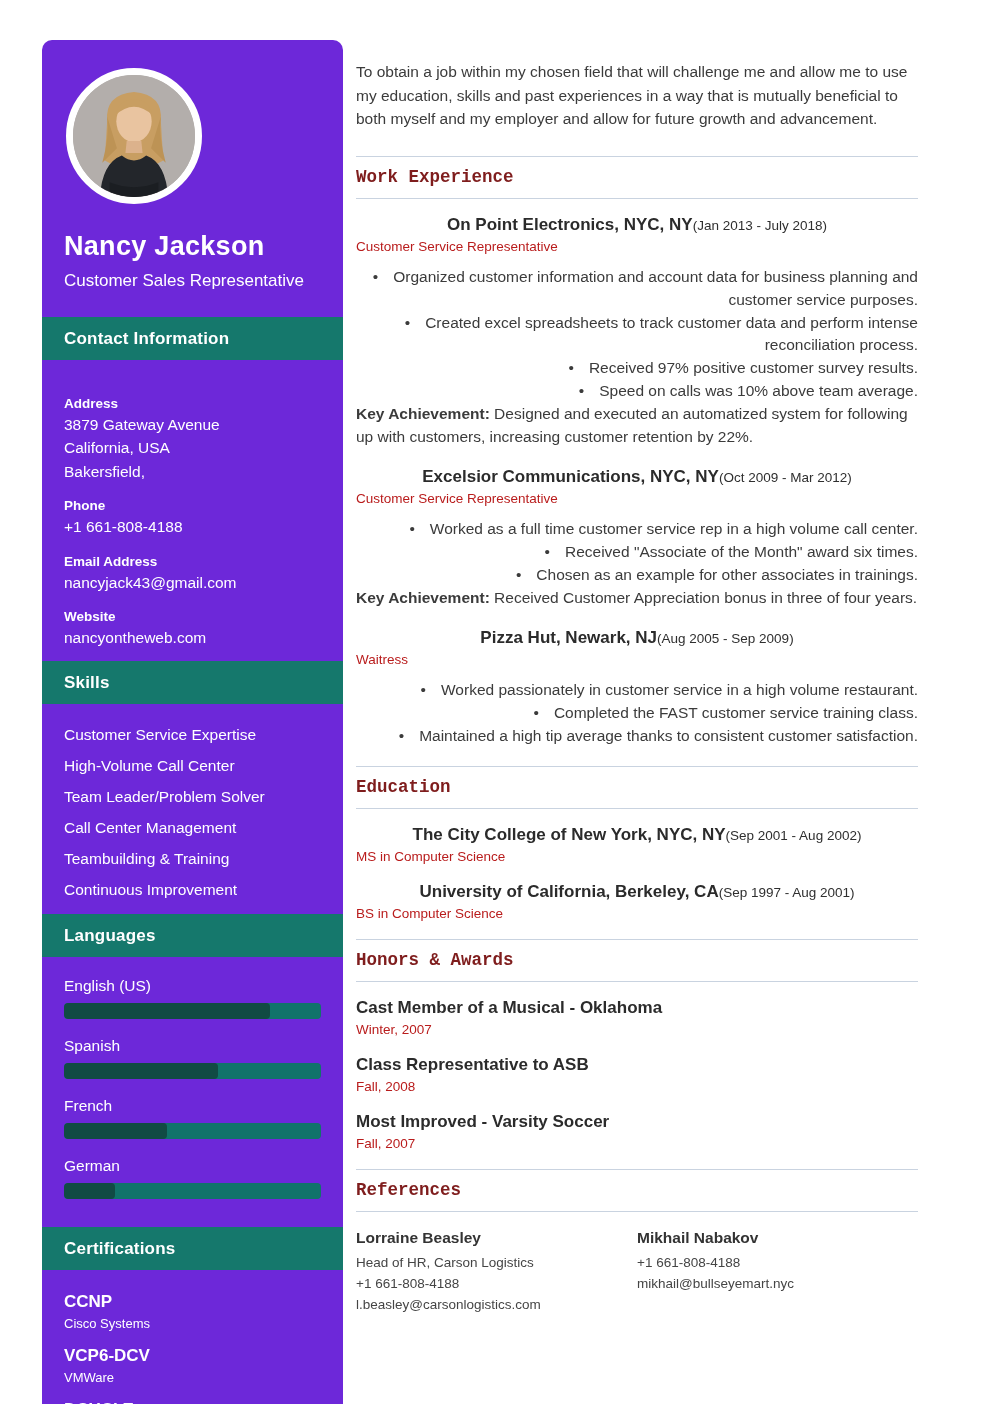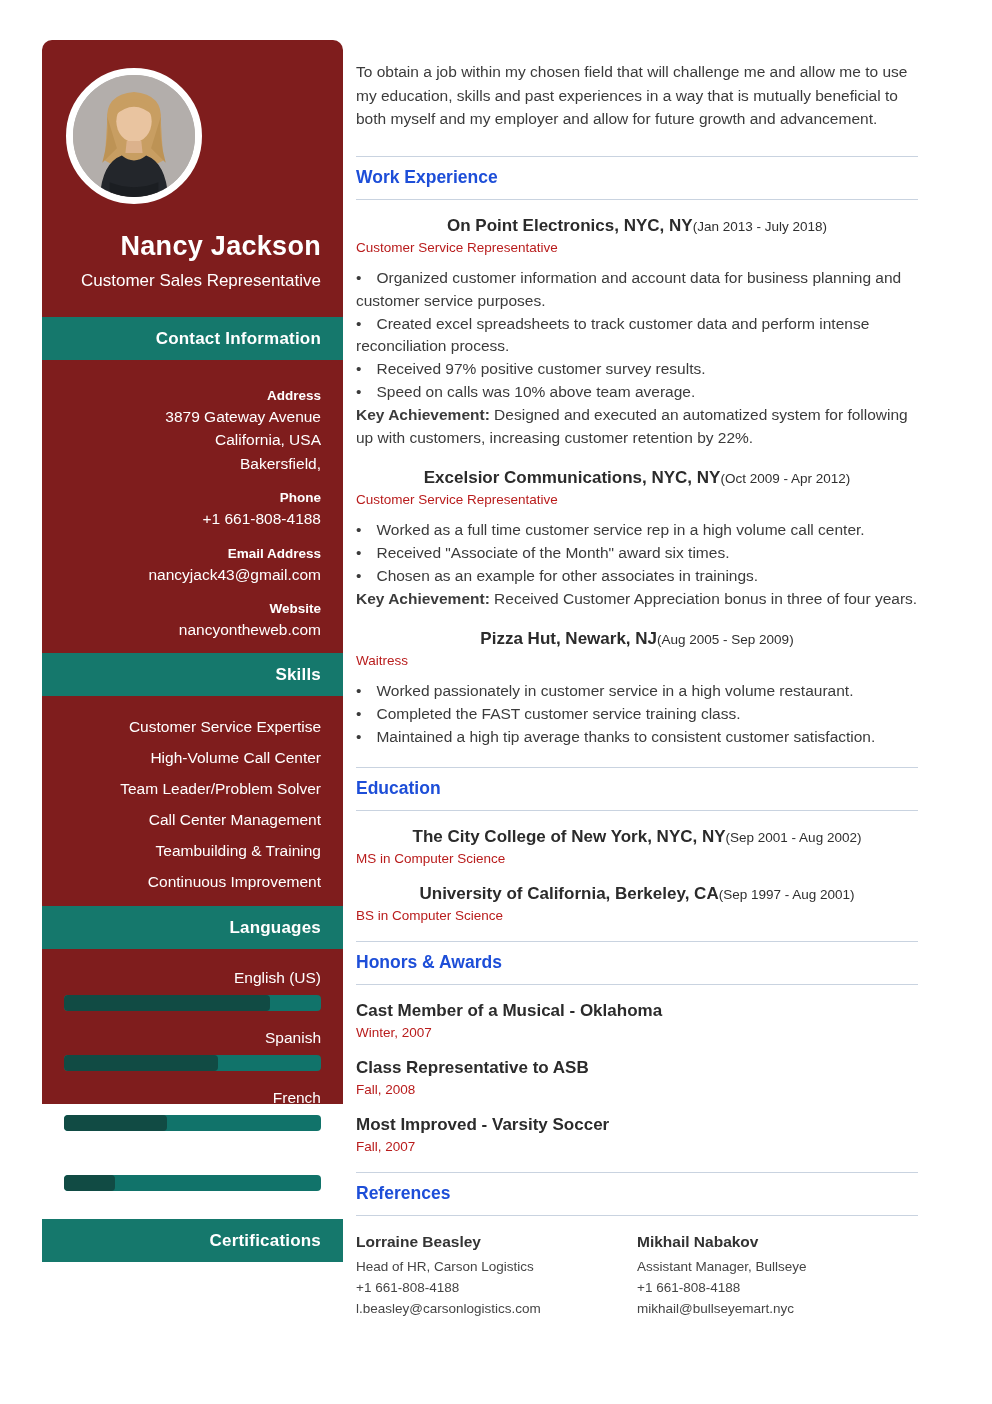--- a/index.html
+++ b/index.html
@@ -3,36 +3,36 @@
 <meta charset="utf-8">
 <style>
   * { box-sizing: border-box; }
   html, body { margin: 0; padding: 0; background: #ffffff; }
   body { font-family: "Liberation Sans", sans-serif; }
 
   .page { position: relative; width: 992px; height: 1404px; background: #fff; overflow: hidden; margin: 0 auto; }
 
   
   .sidebar {
-    position: absolute; left: 42px; top: 40px; width: 301px; height: 1064px;
-    background: #7f1d1d; border-radius: 10px 10px 0 0; color: #fff; text-align: right;
+    position: absolute; left: 42px; top: 40px; width: 301px; height: 1364px;
+    background: #6d28d9; border-radius: 10px 10px 0 0; color: #fff;
   }
   .photo-ring {
     width: 136px; height: 136px; border: 7px solid #fff; border-radius: 50%;
     margin: 28px 0 0 24px; overflow: hidden; background: #b3aeab;
   }
   .photo-ring svg { display: block; width: 100%; height: 100%; }
   .person-name { font-size: 27px; font-weight: 700; margin: 27px 22px 7px; letter-spacing: .3px; }
   .person-title { font-size: 17px; font-weight: 400; margin: 0 22px 23px; line-height: 1.45; }
 
   .side-header { background: #15786C; font-weight: 700; font-size: 17px; padding: 12px 22px 11px; letter-spacing: .2px; }
 
   .contact-block { padding: 20px 22px 12px; }
   .contact-label { font-weight: 700; font-size: 13.5px; margin-top: 15px; }
-  .contact-label:first-child { margin-top: 8px; }
+  .contact-label:first-child { margin-top: 16px; }
   .contact-value { font-size: 15.5px; line-height: 1.45; margin-top: 3px; }
   .contact-value.multi { margin-top: 1px; }
 
   .skills-list { list-style: none; margin: 0; padding: 22px 22px 2px; }
   .skills-list li { font-size: 15.5px; margin-bottom: 13px; }
 
   .lang-block { padding: 20px 22px 10px; }
   .lang-item { margin-bottom: 18px; }
   .lang-name { font-size: 15.5px; margin-bottom: 8px; }
   .lang-track { height: 16px; background: #11736A; border-radius: 4px; overflow: hidden; }
@@ -42,33 +42,33 @@
   .cert-item { margin-bottom: 15px; }
   .cert-name { font-size: 17px; font-weight: 700; }
   .cert-issuer { font-size: 13px; margin-top: 4px; }
 
   
   .main-col { position: absolute; left: 356px; top: 60px; width: 562px; color: #3B3B3B; }
 
   .objective { font-size: 15.5px; line-height: 1.52; margin: 0 0 25px; }
 
   .section-heading {
-    font-size: 17.5px; font-weight: 700; color: #1d4ed8;
+    font-size: 17.5px; font-weight: 700; color: #7f1d1d;
     border-top: 1px solid #C9D3E0; border-bottom: 1px solid #C9D3E0;
-    padding: 10px 0 11px; margin: 11px 0 16px;
+    padding: 10px 0 11px; margin: 11px 0 16px; font-family: Liberation Mono, monospace;
   }
 
   .entry { margin-bottom: 18px; }
   .entry-head { display: flex; justify-content: center; align-items: baseline; }
   .entry-title { font-size: 17px; font-weight: 700; color: #2B2B2B; }
   .entry-date { font-size: 13.5px; color: #2F2F2F; white-space: nowrap; font-weight: 400; }
   .entry-role { font-size: 13.5px; color: #b91c1c; margin-top: 4px; }
 
   .bullets { margin-top: 12px; }
-  .bullet { font-size: 15.5px; line-height: 1.48; margin: 0; }
+  .bullet { font-size: 15.5px; line-height: 1.48; margin: 0; text-align: right; }
   .bullet::before { content: "\2022"; margin-right: 15px; }
   .key-line { font-size: 15.5px; line-height: 1.48; margin: 0; }
   .key-label { font-weight: 700; }
 
   .refs { display: flex; margin-top: 17px; }
   .ref { width: 50%; }
   .ref-name { font-size: 15.5px; font-weight: 700; color: #333; margin-bottom: 6px; }
   .ref-line { font-size: 13.5px; color: #454545; line-height: 1.55; }
 </style>
 </head>
@@ -184,21 +184,21 @@
         <p class="bullet">Created excel spreadsheets to track customer data and perform intense reconciliation process.</p>
         <p class="bullet">Received 97% positive customer survey results.</p>
         <p class="bullet">Speed on calls was 10% above team average.</p>
         <p class="key-line"><span class="key-label">Key Achievement:</span><span> Designed and executed an automatized system for following up with customers, increasing customer retention by 22%.</span></p>
       </div>
     </article>
 
     <article class="entry">
       <div class="entry-head">
         <span class="entry-title">Excelsior Communications, NYC, NY</span>
-        <span class="entry-date">(Oct 2009 - Apr 2012)</span>
+        <span class="entry-date">(Oct 2009 - Mar 2012)</span>
       </div>
       <div class="entry-role">Customer Service Representative</div>
       <div class="bullets">
         <p class="bullet">Worked as a full time customer service rep in a high volume call center.</p>
         <p class="bullet">Received "Associate of the Month" award six times.</p>
         <p class="bullet">Chosen as an example for other associates in trainings.</p>
         <p class="key-line"><span class="key-label">Key Achievement:</span><span> Received Customer Appreciation bonus in three of four years.</span></p>
       </div>
     </article>
 
@@ -252,20 +252,19 @@
 
     <div class="refs">
       <div class="ref">
         <div class="ref-name">Lorraine Beasley</div>
         <div class="ref-line">Head of HR, Carson Logistics</div>
         <div class="ref-line">+1 661-808-4188</div>
         <div class="ref-line">l.beasley@carsonlogistics.com</div>
       </div>
       <div class="ref">
         <div class="ref-name">Mikhail Nabakov</div>
-        <div class="ref-line">Assistant Manager, Bullseye</div>
         <div class="ref-line">+1 661-808-4188</div>
         <div class="ref-line">mikhail@bullseyemart.nyc</div>
       </div>
     </div>
 
   </main>
 </div>
 
 </body></html>

